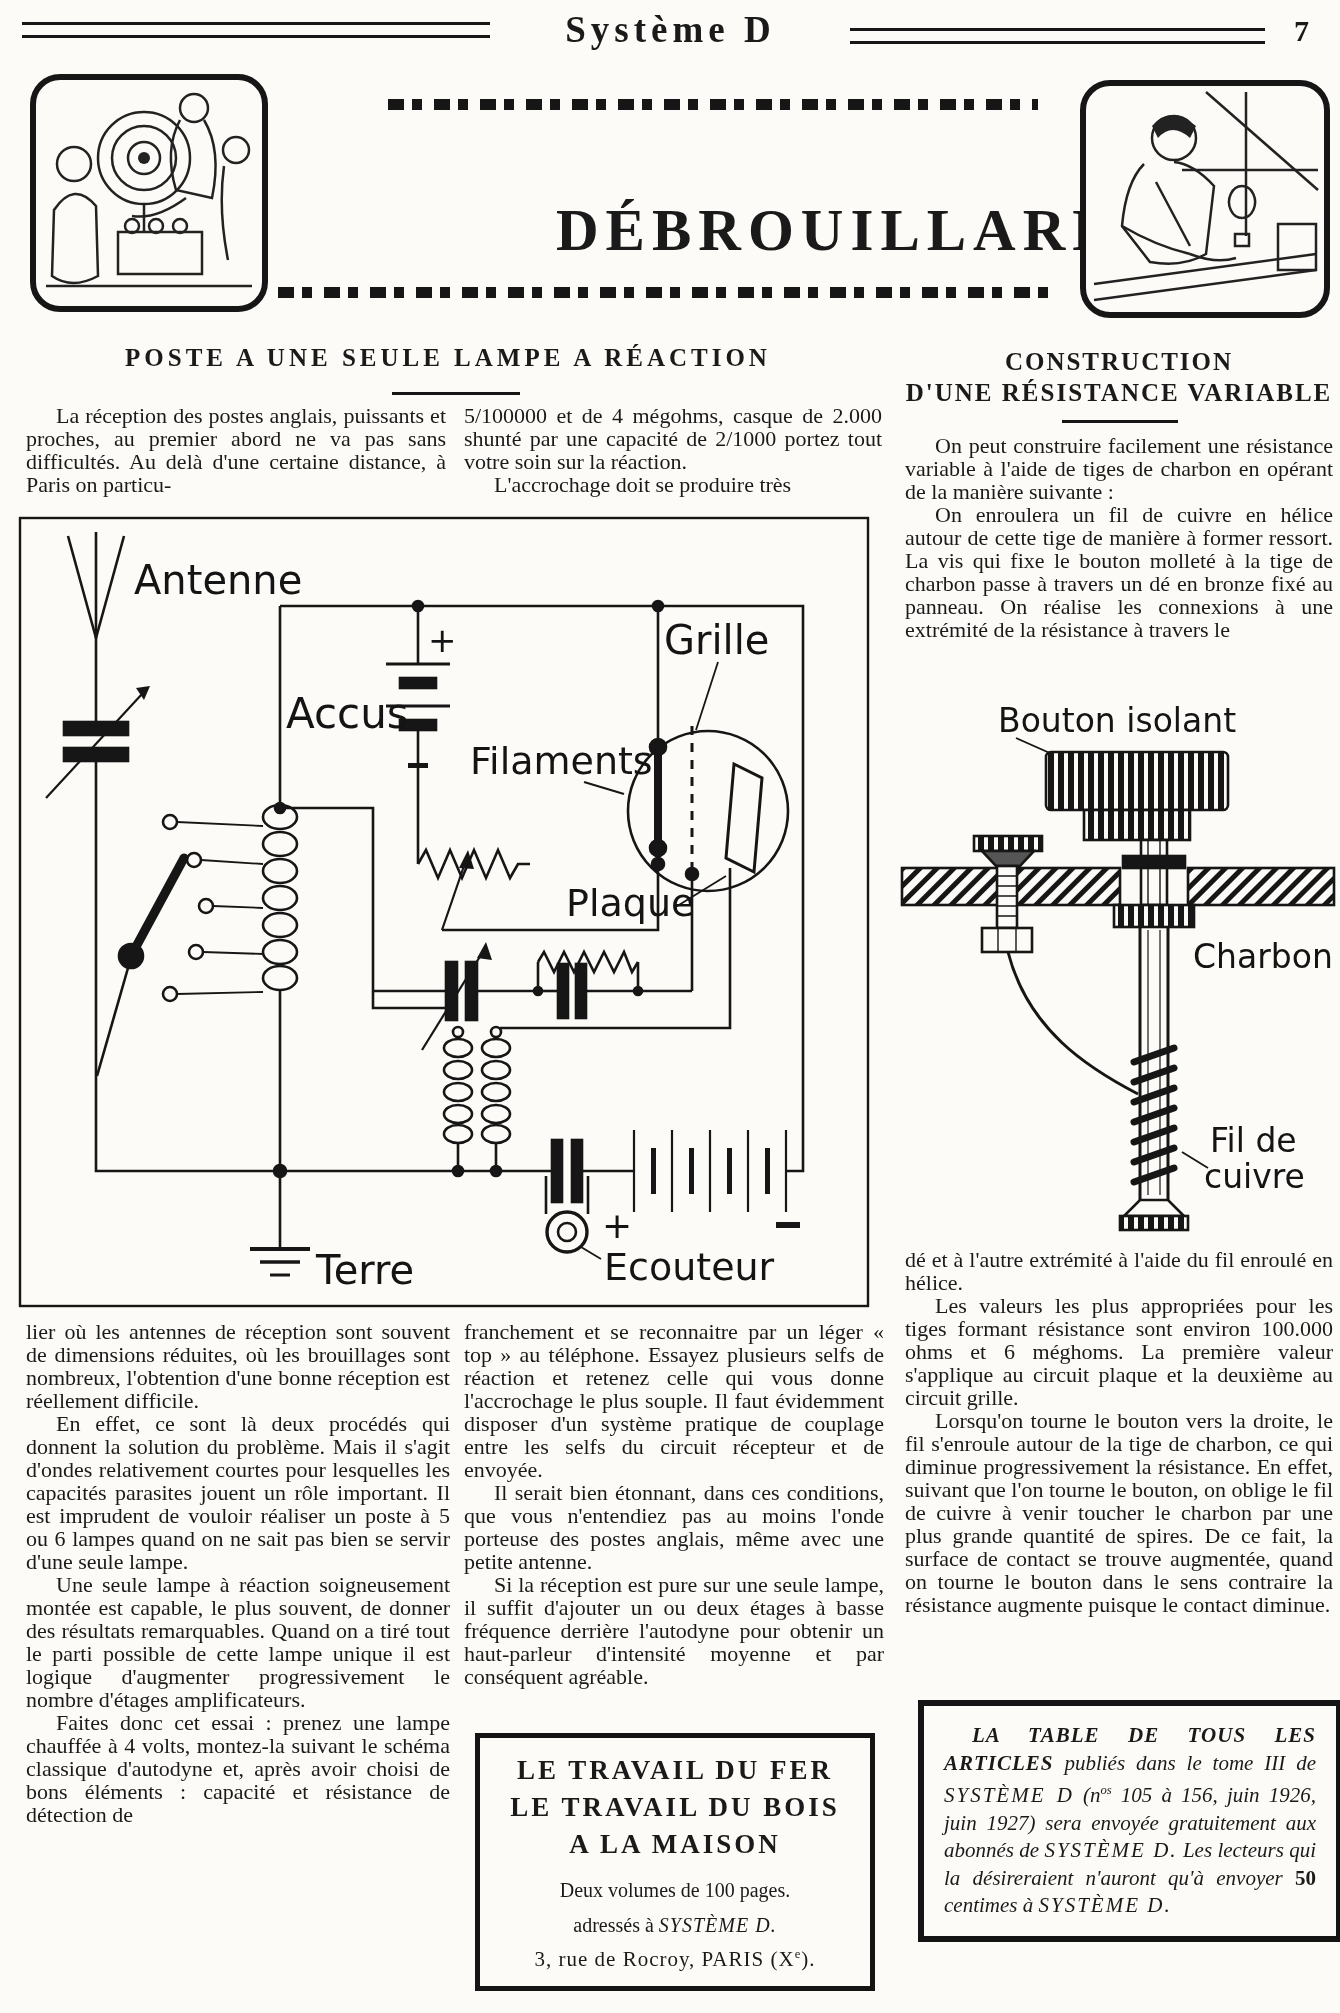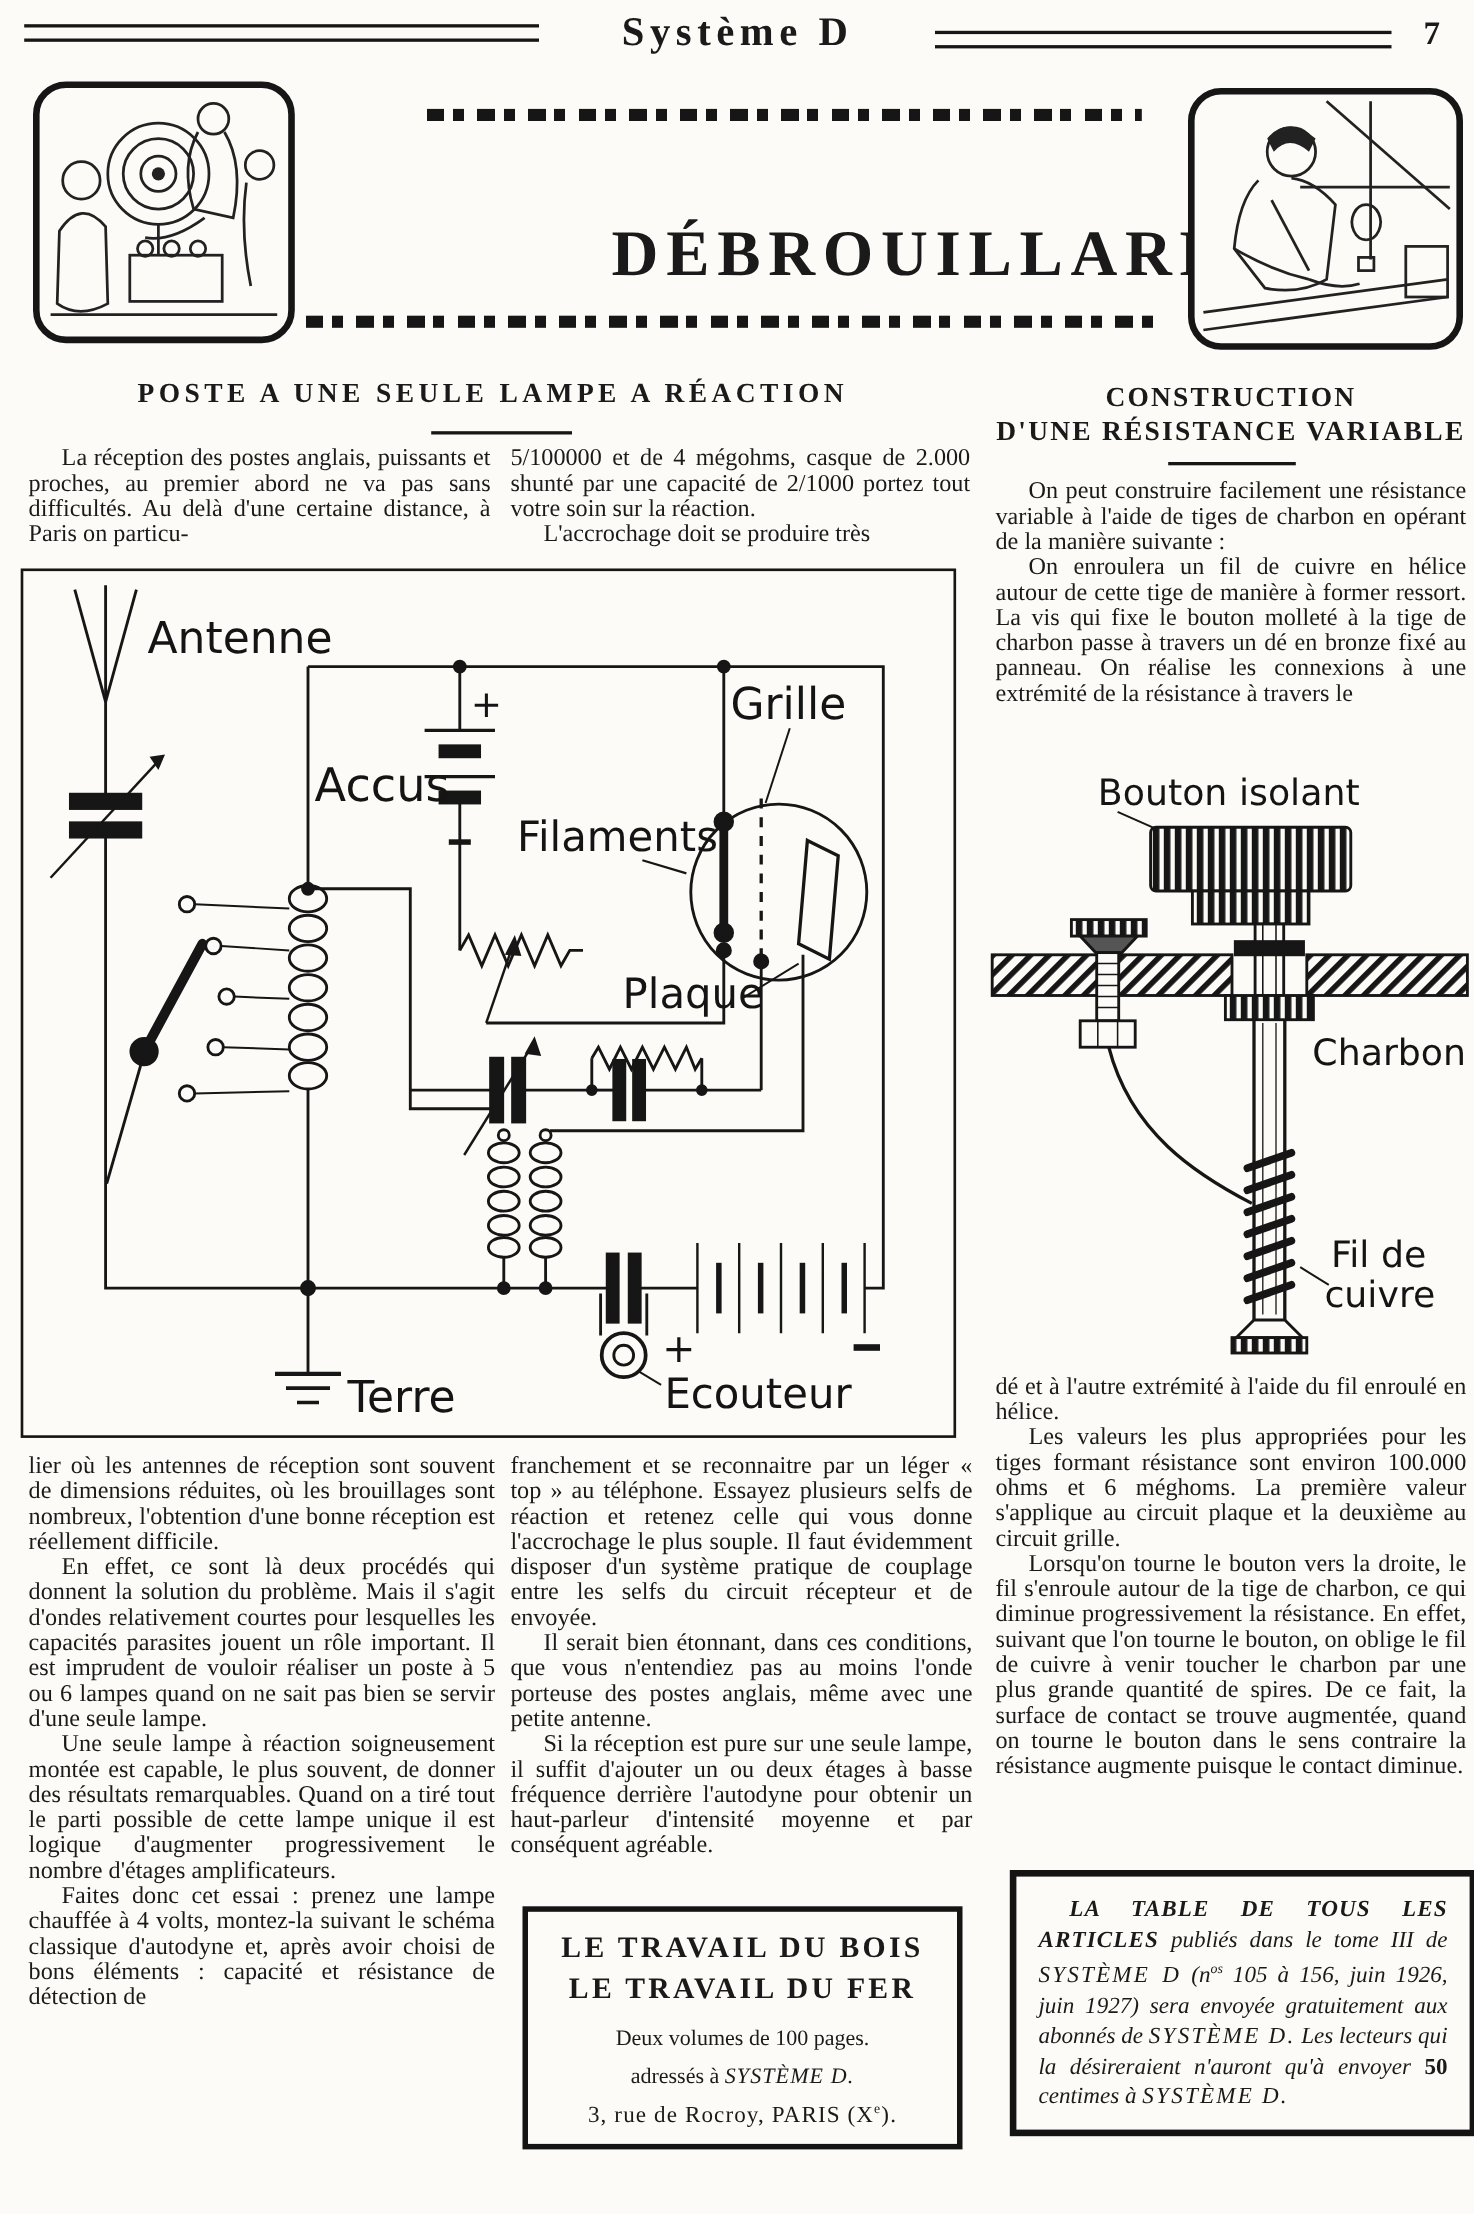--- a/index.html
+++ b/index.html
@@ -261,22 +261,23 @@
     <p>Une seule lampe à réaction soigneusement montée est capable, le plus souvent, de donner des résultats remarquables. Quand on a tiré tout le parti possible de cette lampe unique il est logique d'augmenter progressivement le nombre d'étages amplificateurs.</p>
     <p>Faites donc cet essai : prenez une lampe chauffée à 4 volts, montez-la suivant le schéma classique d'autodyne et, après avoir choisi de bons éléments : capacité et résistance de détection de</p>
   </div>
   <div class="abs col" style="left:464px;top:1320px;width:420px;">
     <p class="cont">franchement et se reconnaitre par un léger « top » au téléphone. Essayez plusieurs selfs de réaction et retenez celle qui vous donne l'accrochage le plus souple. Il faut évidemment disposer d'un système pratique de couplage entre les selfs du circuit récepteur et de envoyée.</p>
     <p>Il serait bien étonnant, dans ces conditions, que vous n'entendiez pas au moins l'onde porteuse des postes anglais, même avec une petite antenne.</p>
     <p>Si la réception est pure sur une seule lampe, il suffit d'ajouter un ou deux étages à basse fréquence derrière l'autodyne pour obtenir un haut-parleur d'intensité moyenne et par conséquent agréable.</p>
   </div>
 
   <div class="abs adbox" style="left:475px;top:1733px;width:378px;">
+    <div class="adline">LE TRAVAIL DU FER</div>
     <div class="adline">LE TRAVAIL DU BOIS</div>
-    <div class="adline">LE TRAVAIL DU FER</div>
+    <div class="adline">A LA MAISON</div>
     <div class="advol">Deux volumes de 100 pages.</div>
     <div class="adadr"><span>adressés à </span><i>SYSTÈME D.</i></div>
     <div class="adstreet"><span>3,  rue  de  Rocroy,  PARIS  (X</span><sup>e</sup><span>).</span></div>
   </div>
 
   <div class="abs rhead" style="left:905px;top:346px;width:428px;">
     <div>CONSTRUCTION</div>
     <div>D'UNE RÉSISTANCE VARIABLE</div>
   </div>
   <div class="abs srule" style="left:1062px;top:420px;width:116px;"></div>

